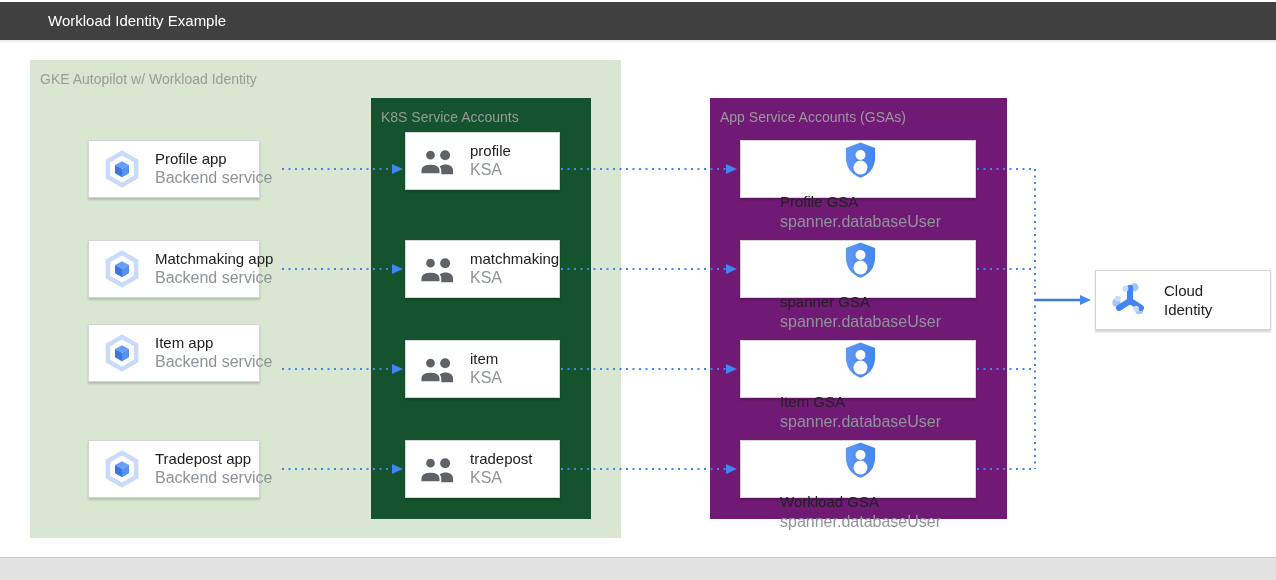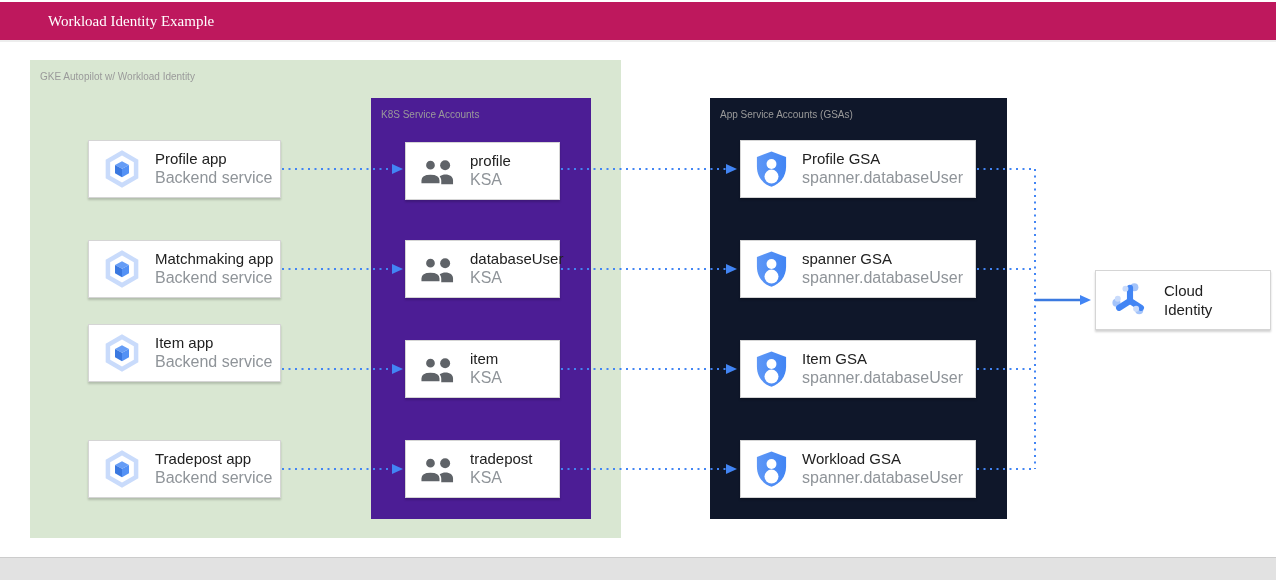--- a/index.html
+++ b/index.html
@@ -1,43 +1,43 @@
 <!DOCTYPE html>
 <html><head>
 <meta charset="utf-8">
 <style>
   html,body{margin:0;padding:0;background:#fff;}
   .canvas{position:relative;width:1276px;height:580px;background:#ffffff;overflow:hidden;
           font-family:"Liberation Sans",sans-serif;}
 
   
-  .header{position:absolute;left:0;top:2px;width:100%;height:38px;background:#be185d;font-family:Liberation Serif, serif;}
+  .header{position:absolute;left:0;top:2px;width:100%;height:38px;background:#404040;}
   .header .title{position:absolute;left:48px;top:0;line-height:38px;color:#ffffff;font-size:15px;}
   .header-shadow{position:absolute;left:0;top:40px;width:100%;height:2px;background:#ededed;}
 
   
   .strip-bottom{position:absolute;left:0;top:557px;width:100%;height:23px;background:#e2e2e2;border-top:1px solid #cccccc;box-sizing:border-box;}
 
   
   .cbox{position:absolute;box-sizing:border-box;}
-  .cbox .clabel{position:absolute;left:10px;top:11px;font-size:10px;color:#9a9a9a;white-space:nowrap;}
+  .cbox .clabel{position:absolute;left:10px;top:11px;font-size:14px;color:#9a9a9a;white-space:nowrap;}
   .gke-box{left:30px;top:60px;width:591px;height:478px;background:#d9e7d2;}
-  .ksa-box{left:371px;top:98px;width:220px;height:421px;background:#4c1d95;}
-  .gsa-box{left:710px;top:98px;width:297px;height:421px;background:#0f172a;}
+  .ksa-box{left:371px;top:98px;width:220px;height:421px;background:#14532d;}
+  .gsa-box{left:710px;top:98px;width:297px;height:421px;background:#701a75;}
 
   
   .node{position:absolute;height:58px;background:#ffffff;border:1px solid #d5d5d5;
         box-shadow:0 2px 2px rgba(0,0,0,.18);box-sizing:border-box;
         display:flex;align-items:center;gap:13px;padding:0 8px 0 13px;z-index:2;}
   .node .txt{display:flex;flex-direction:column;justify-content:center;}
   .node .title{font-size:15px;color:#212121;line-height:1.3;white-space:nowrap;}
   .node .sub{font-size:16px;color:#8f9499;line-height:1.3;white-space:nowrap;}
-  .app-node{left:88px;width:193px;}
+  .app-node{left:88px;width:172px;}
   .ksa-node{left:405px;width:155px;}
-  .gsa-node{left:740px;width:236px;}
+  .gsa-node{left:740px;width:236px;flex-direction:column;}
   .spanner-node{left:1095px;top:270px;width:176px;height:60px;}
   .icon{display:flex;align-items:center;justify-content:center;flex:0 0 auto;}
 
   
   .overlay{position:absolute;left:0;top:0;z-index:5;pointer-events:none;}
   .dot{stroke:#4285f4;stroke-width:2;stroke-dasharray:2 4.5;fill:none;}
   .solid{stroke:#3b7ae0;stroke-width:2.5;fill:none;}
 </style>
 </head>
 <body>
@@ -166,39 +166,39 @@
         <svg width="40" height="40" viewBox="0 0 24 24">
           <use href="#icon-gke"></use>
         </svg>
       </span>
     <span class="txt">
         <span class="title">Tradepost app</span>
         <span class="sub">Backend service</span>
       </span>
   </div>
 
-  <div class="node ksa-node" style="top:142px">
+  <div class="node ksa-node" style="top:132px">
     <span class="icon">
         <svg width="38" height="27" viewBox="0 0 48 34">
           <use href="#icon-people"></use>
         </svg>
       </span>
     <span class="txt">
         <span class="title">profile</span>
         <span class="sub">KSA</span>
       </span>
   </div>
   <div class="node ksa-node" style="top:240px">
     <span class="icon">
         <svg width="38" height="27" viewBox="0 0 48 34">
           <use href="#icon-people"></use>
         </svg>
       </span>
     <span class="txt">
-        <span class="title">databaseUser</span>
+        <span class="title">matchmaking</span>
         <span class="sub">KSA</span>
       </span>
   </div>
   <div class="node ksa-node" style="top:340px">
     <span class="icon">
         <svg width="38" height="27" viewBox="0 0 48 34">
           <use href="#icon-people"></use>
         </svg>
       </span>
     <span class="txt">

